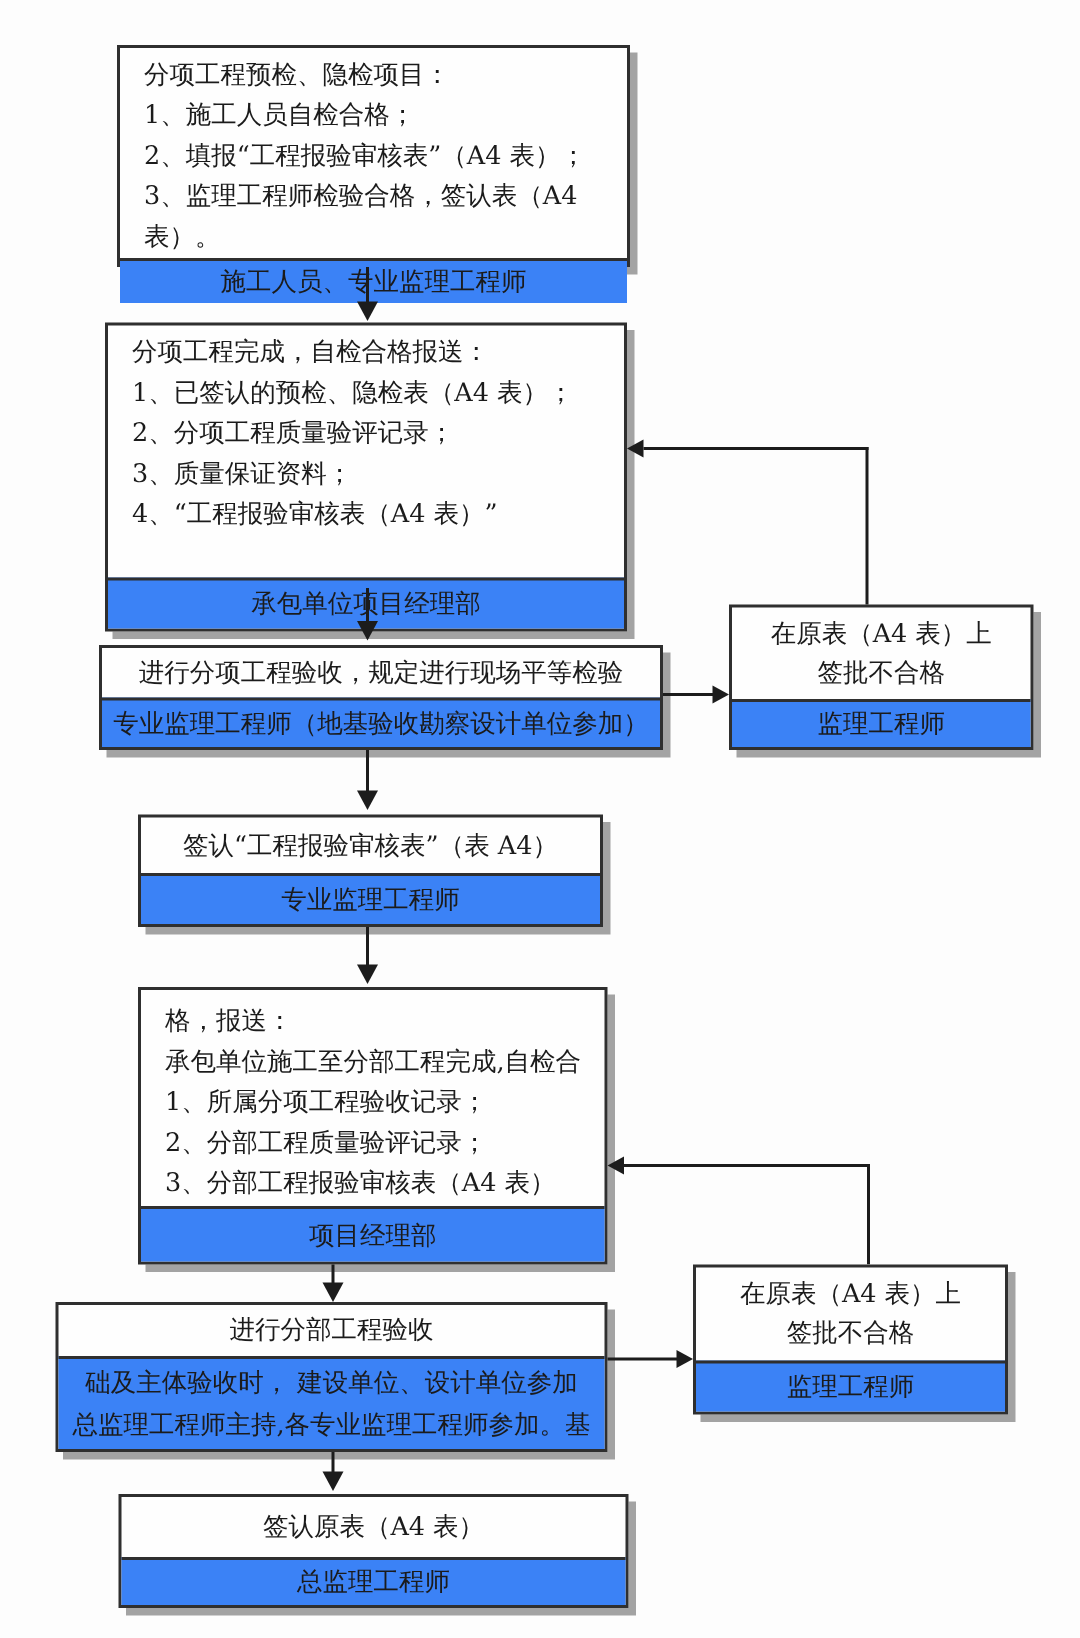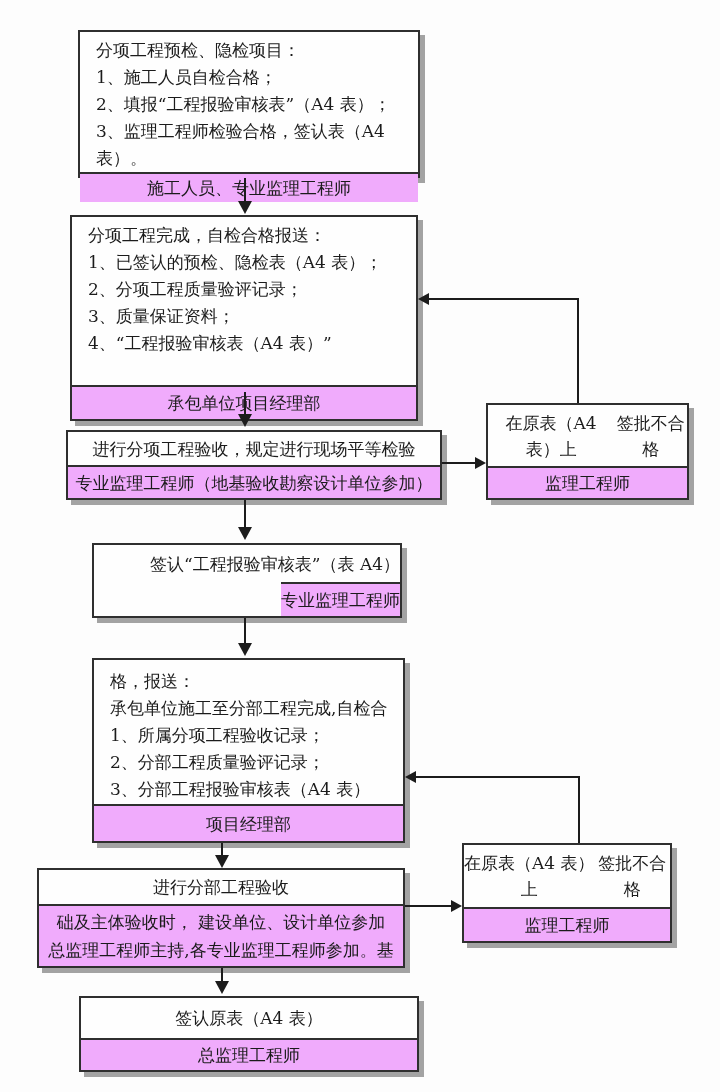--- a/index.html
+++ b/index.html
@@ -11,23 +11,23 @@
     color:#1b1b1b; font-size:17px;
   }
   .fbox {
     position:absolute; background:#fefefe;
     border:2px solid #2f2f2f;
     box-shadow:5px 5px 0 #a3a3a3;
     display:flex; flex-direction:column;
   }
   .fhead { flex:1; }
   .fhead.list { padding:5px 4px 0 16px; line-height:27px; text-align:left; }
-  .fhead.center { display:flex; flex-direction:row; align-items:center; justify-content:center; line-height:26px; text-align:center; }
+  .fhead.center { display:flex; flex-direction:column; align-items:center; justify-content:center; line-height:26px; text-align:center; }
   .factor {
-    background:#f0abfc; border-top:2px solid #2f2f2f;
+    background:#3b82f6; border-top:2px solid #2f2f2f;
     display:flex; flex-direction:column; align-items:center; justify-content:center;
     text-align:center; line-height:28px;
   }
   .vline, .hline { position:absolute; background:#1c1c1c; }
   .vline { width:2px; }
   .hline { height:2px; }
   .ah { position:absolute; width:0; height:0; }
   .ah-down  { border-left:7px solid transparent; border-right:7px solid transparent; border-top:13px solid #1c1c1c; }
   .ah-left  { border-top:6px solid transparent; border-bottom:6px solid transparent; border-right:11px solid #1c1c1c; }
   .ah-right { border-top:6px solid transparent; border-bottom:6px solid transparent; border-left:11px solid #1c1c1c; }
@@ -90,21 +90,21 @@
     </div>
   </div>
 
   <div class="vline" style="left:577px; top:298px; height:105px;"></div>
   <div class="hline" style="left:429px; top:298px; width:150px;"></div>
   <div class="ah ah-left" style="left:418px; top:293px;"></div>
 
   <div class="vline" style="left:244px; top:500px; height:28px;"></div>
   <div class="ah ah-down" style="left:238px; top:527px;"></div>
 
-  <div class="fbox" style="left:92px; top:543px; width:310px; height:75px;align-items:flex-end;">
+  <div class="fbox" style="left:92px; top:543px; width:310px; height:75px;">
     <div class="fhead center">
       <div>签认“工程报验审核表”（表 A4）</div>
     </div>
     <div class="factor" style="height:34px;">
       <div>专业监理工程师</div>
     </div>
   </div>
 
   <div class="vline" style="left:244px; top:618px; height:26px;"></div>
   <div class="ah ah-down" style="left:238px; top:643px;"></div>

